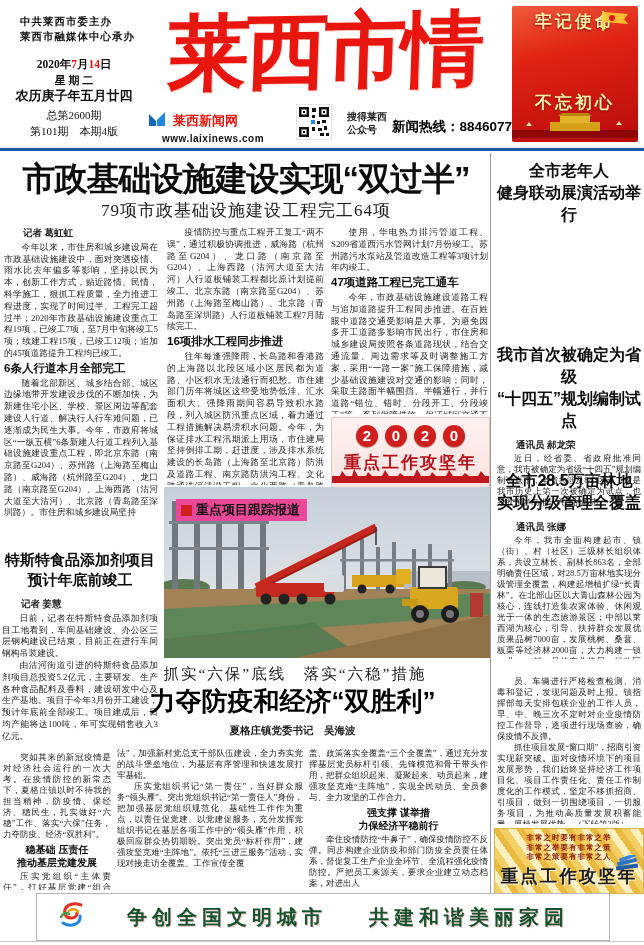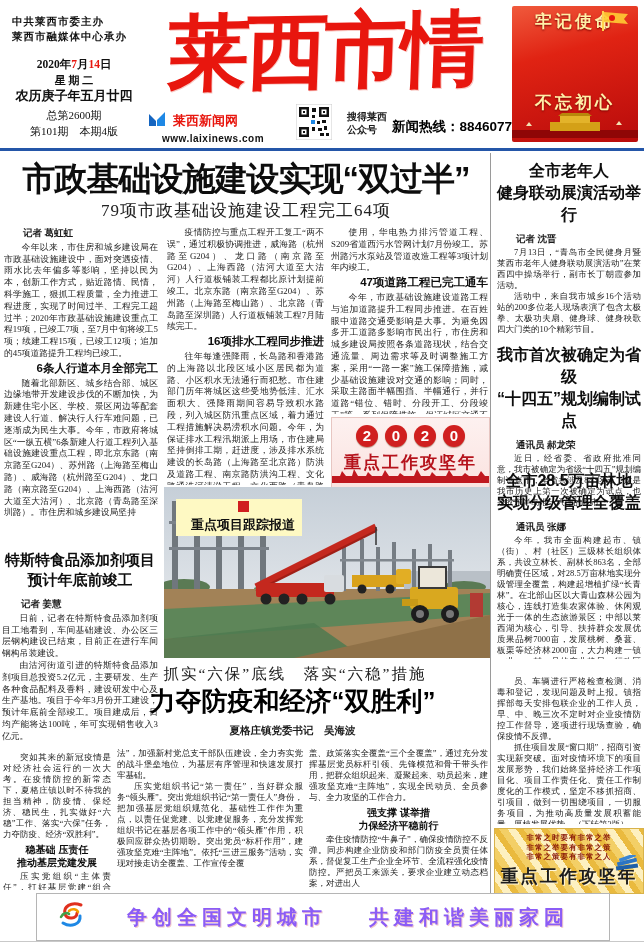--- a/index.html
+++ b/index.html
@@ -1,20 +1,20 @@
 <!DOCTYPE html>
 <html><head>
 <meta charset="utf-8">
 <style>
   html,body{margin:0;padding:0;background:#e9e9e9;}
   .page{position:relative;width:644px;height:945px;background:#ffffff;margin:0 auto;overflow:hidden;
         font-family:"Liberation Serif",serif;color:#1c1c1c;}
   .abs{position:absolute;}
   
-  .pub{font-family:"Liberation Sans",sans-serif;font-weight:bold;font-size:10.5px;line-height:15px;letter-spacing:1px;color:#111;}
+  .pub{font-family:"Liberation Sans",sans-serif;font-weight:bold;font-size:10.5px;line-height:15px;letter-spacing:1px;color:#111;margin-left:8px;}
   .m-line{font-size:11px;line-height:16px;text-align:center;color:#111;}
   .m-date{font-size:11.5px;font-weight:bold;}
   .m-date .red{color:#e8160e;}
   .paper-title{font-size:82px;font-weight:bold;color:#e8160e;text-align:center;line-height:100px;
                letter-spacing:-4px;transform:rotate(-1deg) skewX(-3deg);text-shadow:1px 1px 0 #f8c9c4;}
   .site-name{color:#e8160e;font-weight:bold;font-size:13px;font-family:"Liberation Sans",sans-serif;}
   .site-url{color:#111;font-weight:bold;font-size:10px;font-family:"Liberation Sans",sans-serif;letter-spacing:.5px;}
   .qr-cap{font-weight:bold;font-size:10px;line-height:13px;font-family:"Liberation Sans",sans-serif;}
   .hotline{font-weight:bold;font-size:13.5px;font-family:"Liberation Sans",sans-serif;color:#000;}
   .poster{background:linear-gradient(165deg,#f05a3c 0%,#e02313 35%,#b80b0b 100%);border-radius:2px;overflow:hidden;}
@@ -23,44 +23,44 @@
   .blue-rule{background:#2456a8;}
   
   .main-hl{font-family:"Liberation Sans",sans-serif;font-weight:bold;font-size:33px;letter-spacing:-1px;
            text-align:center;color:#0d0d0d;}
   .main-sub{font-size:17px;text-align:center;letter-spacing:1px;color:#222;}
   .art-hl{font-family:"Liberation Sans",sans-serif;font-weight:bold;text-align:center;color:#0d0d0d;}
   
   .bt{font-size:8.8px;line-height:11.8px;text-align:justify;color:#1c1c1c;overflow:hidden;}
   .bt p{margin:0;text-indent:2em;}
   .byline{font-weight:bold;font-size:9.5px;text-indent:2em;margin:1px 0 2px;}
-  .subhead{font-family:"Liberation Sans",sans-serif;font-weight:bold;font-size:11.5px;text-align:right;
+  .subhead{font-family:"Liberation Sans",sans-serif;font-weight:bold;font-size:11.5px;text-align:left;
            text-indent:0;margin:3px 0;color:#0d0d0d;}
   .subhead2{font-family:"Liberation Sans",sans-serif;font-weight:bold;font-size:10px;line-height:13px;
             text-align:center;text-indent:0;margin:3px 0 2px;color:#0d0d0d;}
   
   .banner2020{background:linear-gradient(#fdf1f0,#fbe3e0);border:1px solid #e7c6c2;overflow:hidden;}
   .b20-digits{display:flex;justify-content:center;gap:7px;margin-top:7px;}
   .b20-digit{width:22px;height:22px;border-radius:50%;background:#d01f1f;color:#fff;font-weight:bold;
              font-size:15px;line-height:22px;text-align:center;font-family:"Liberation Sans",sans-serif;
              box-shadow:0 1px 1px #b98;}
   .b20-title{color:#b5121b;font-weight:bold;font-size:17px;letter-spacing:2px;text-align:center;margin-top:4px;
              font-family:"Liberation Sans",sans-serif;}
-  .photo-label{position:absolute;left:12px;top:12px;background:#fef9c3;padding:2px 7px 2px 15px;
+  .photo-label{position:absolute;left:12px;top:12px;background:#ec4899;padding:2px 7px 2px 5px;
                font-family:"Liberation Sans",sans-serif;font-weight:bold;font-size:13px;color:#111;
-               display:flex;align-items:center;gap:4px;flex-direction:column;}
+               display:flex;align-items:center;gap:4px;}
   .red-sq{display:inline-block;width:11px;height:11px;background:#d01f1f;}
   .gold-banner{background:repeating-linear-gradient(55deg,#f3cf66 0 7px,#fdf0c0 7px 14px,#eaba3e 14px 20px);
                border:1px solid #d8b24a;overflow:hidden;}
   .gb-line{font-size:7.5px;font-weight:bold;color:#8a1a0a;text-align:center;line-height:9.5px;letter-spacing:1px;
            font-family:"Liberation Sans",sans-serif;}
   .gb-title{font-family:"Liberation Sans",sans-serif;font-weight:bold;font-size:17.5px;letter-spacing:2px;
             color:#1c1c1c;text-align:center;margin-top:2px;text-shadow:1px 1px 0 #fff6d8;}
   .bottom-banner{border:1px solid #b5b5b5;background:#fff;display:flex;align-items:center;}
-  .slogan{color:#8b5cf6;font-weight:bold;font-size:20px;letter-spacing:5px;font-family:"Liberation Serif",serif;
+  .slogan{color:#14532d;font-weight:bold;font-size:20px;letter-spacing:5px;font-family:"Liberation Serif",serif;
           text-shadow:1px 1px 0 #f2c9c9;}
   .v-rule{background:#9a9a9a;}
   .h-rule{background:#c9c9c9;}
   .kicker{font-size:15.5px;letter-spacing:2px;text-align:center;color:#222;}
   .b-hl{font-family:"Liberation Sans",sans-serif;font-weight:bold;font-size:26px;text-align:center;color:#000;letter-spacing:0;}
   .b-byline{font-weight:bold;font-size:10.5px;text-align:center;}
   .bt-sm{font-size:8.5px;line-height:11px;}
 </style>
 </head>
 <body>
@@ -258,25 +258,20 @@
       <p>日前，记者在特斯特食品添加剂项目工地看到，车间基础建设、办公区三层钢构建设已结束，目前正在进行车间钢构吊装建设。</p>
       <p>由沽河街道引进的特斯特食品添加剂项目总投资5.2亿元，主要研发、生产各种食品配料及香料，建设研发中心及生产基地。项目于今年3月份开工建设，预计年底前全部竣工。项目建成后，日均产能将达100吨，年可实现销售收入3亿元。</p>
     </div>
   </div>
 
   <div class="abs v-rule" style="left:490px;top:153px;width:1px;height:752px;"></div>
 
   <div class="abs" style="left:497px;top:160px;width:144px;">
     <div class="art-hl" style="font-size:16px;line-height:22px;">全市老年人</div>
     <div class="art-hl" style="font-size:16px;line-height:22px;">健身联动展演活动举行</div>
-    <div class="bt bt-sm" style="margin-top:7px;">
-      <div class="byline">记者 沈晋</div>
-      <p>7月13日，“青岛市全民健身月暨莱西市老年人健身联动展演活动”在莱西四中操场举行，副市长丁朝霞参加活动。</p>
-      <p>活动中，来自我市城乡16个活动站的200多位老人现场表演了包含太极拳、太极功夫扇、健身球、健身秧歌四大门类的10个精彩节目。</p>
-    </div>
   </div>
 
   <div class="abs" style="left:497px;top:344px;width:144px;">
     <div class="art-hl" style="font-size:16px;line-height:22px;">我市首次被确定为省级</div>
     <div class="art-hl" style="font-size:16px;line-height:22px;">“十四五”规划编制试点</div>
     <div class="bt bt-sm" style="margin-top:7px;">
       <div class="byline">通讯员 郝龙荣</div>
       <p>近日，经省委、省政府批准同意，我市被确定为省级“十四五”规划编制试点市，全省共涉及8个区市，这是我市历史上第一次被确定为试点，也是胶东半岛唯一入选的区市。</p>
     </div>
   </div>

